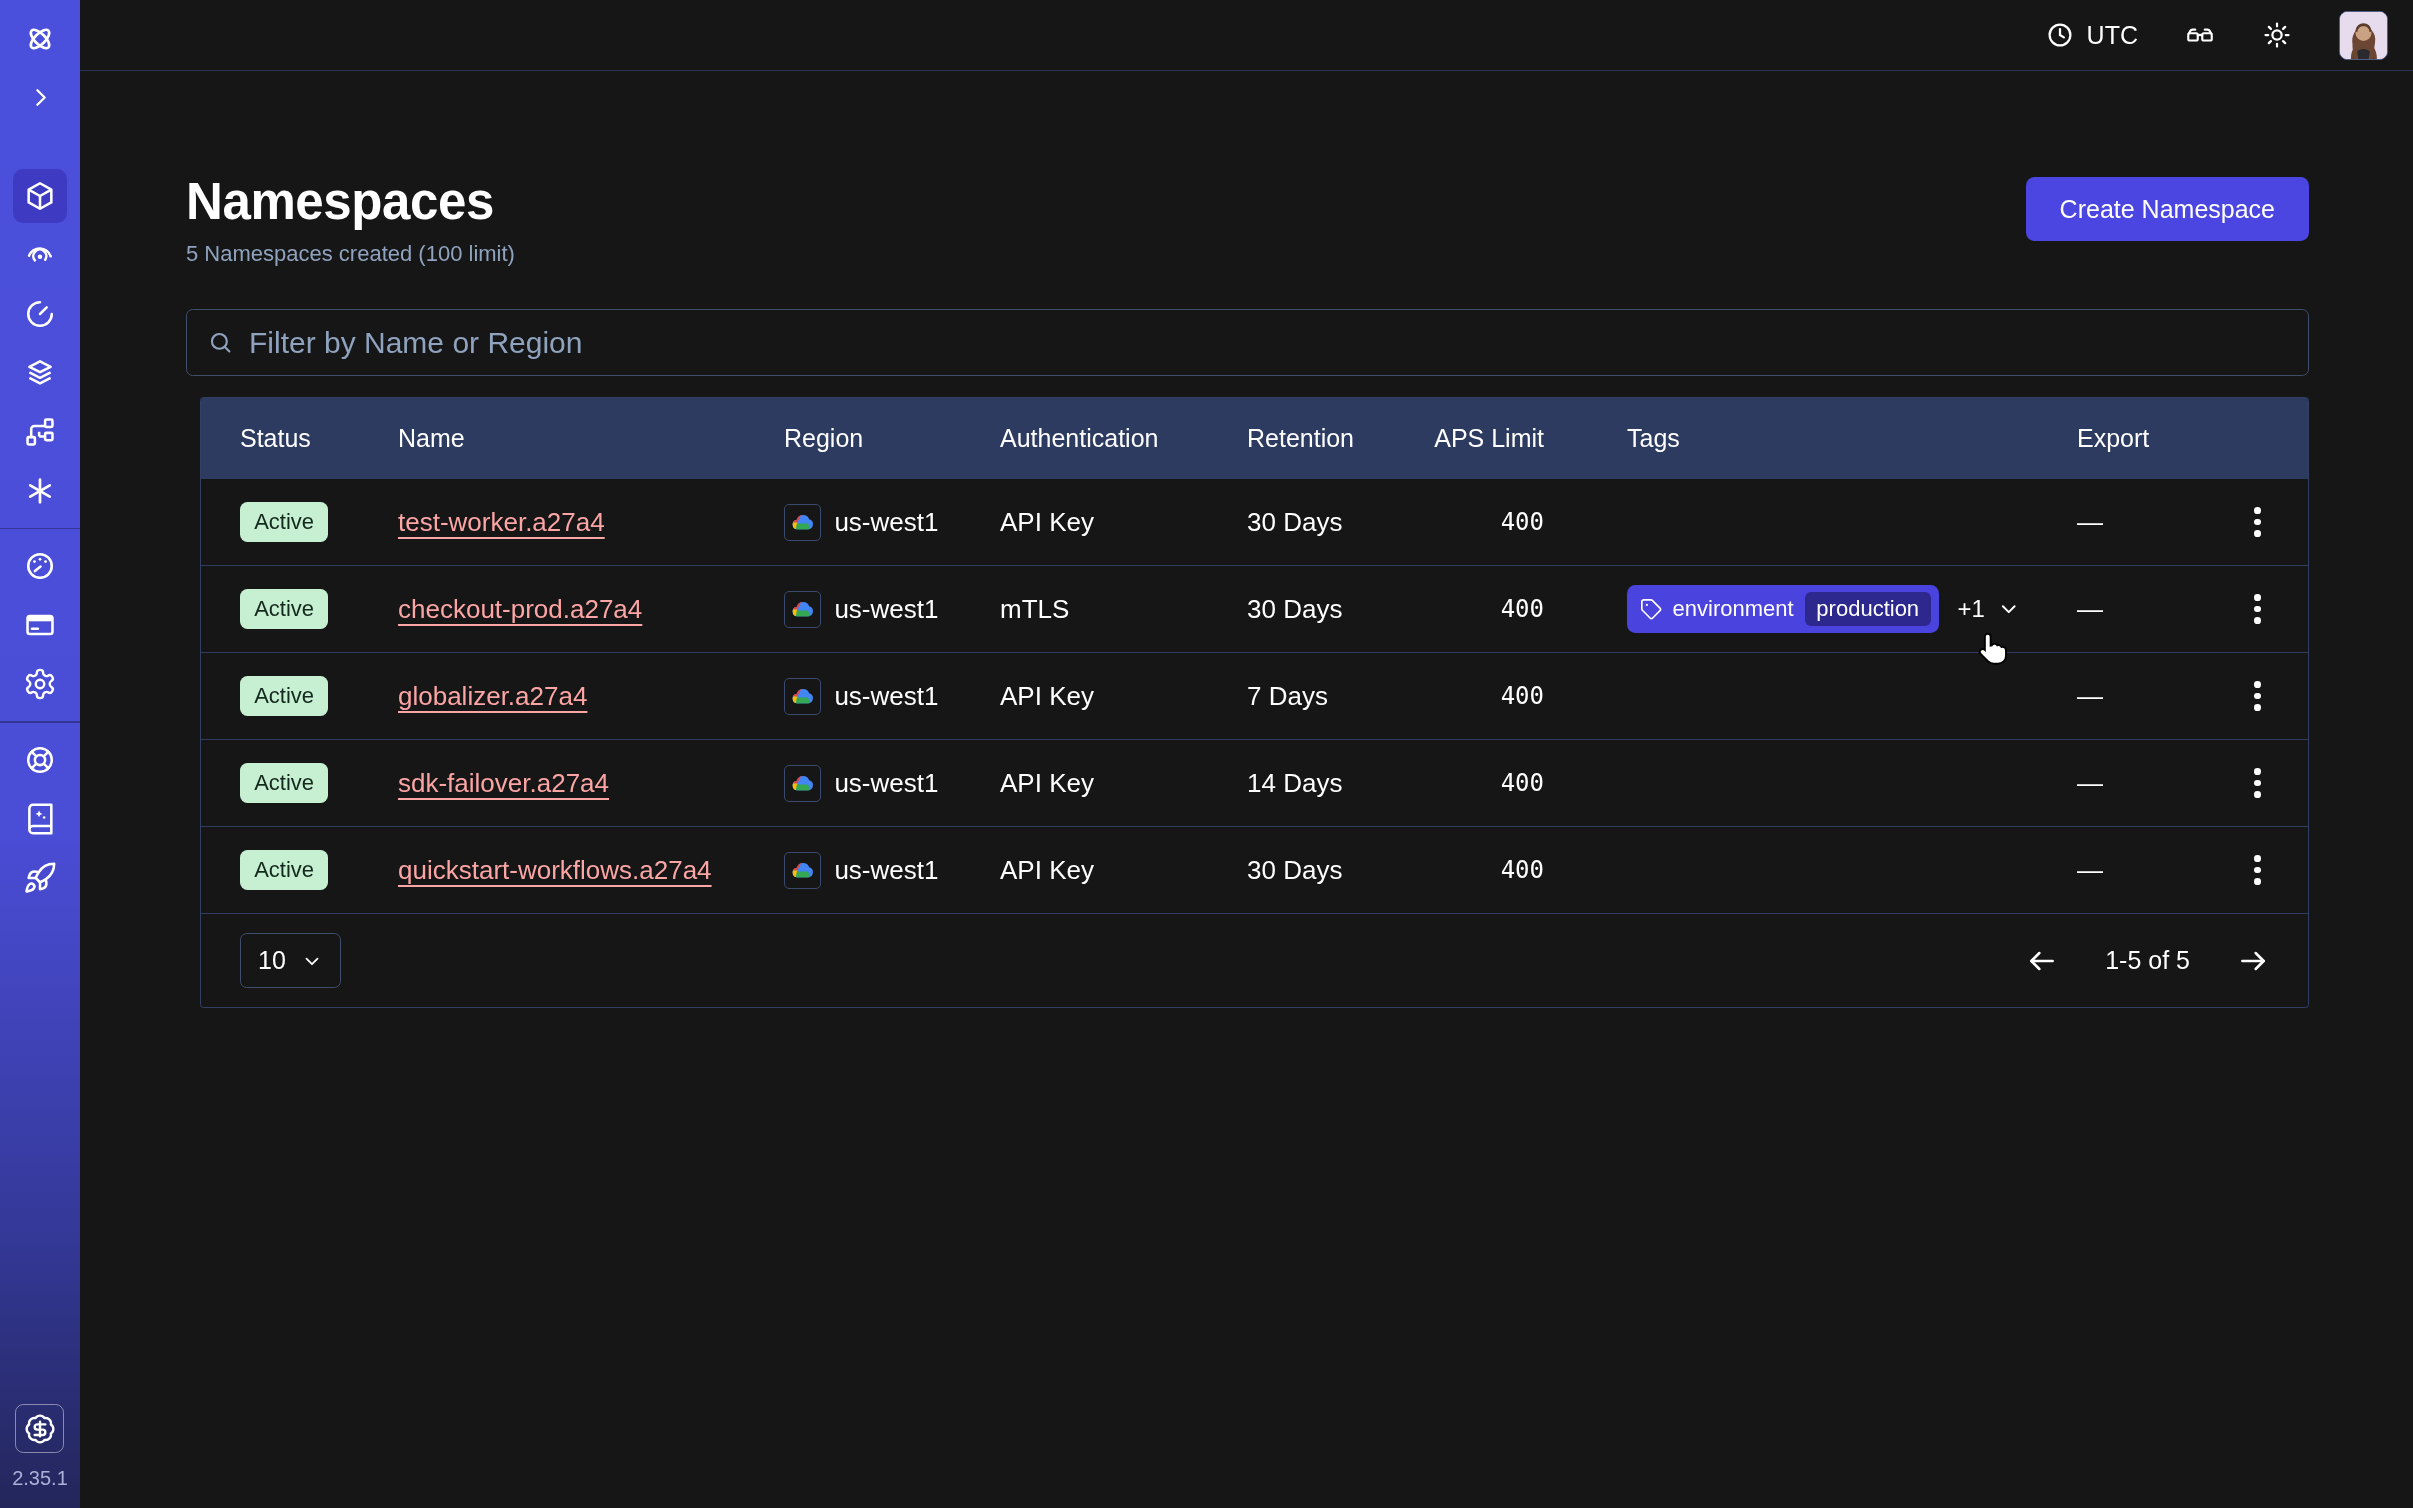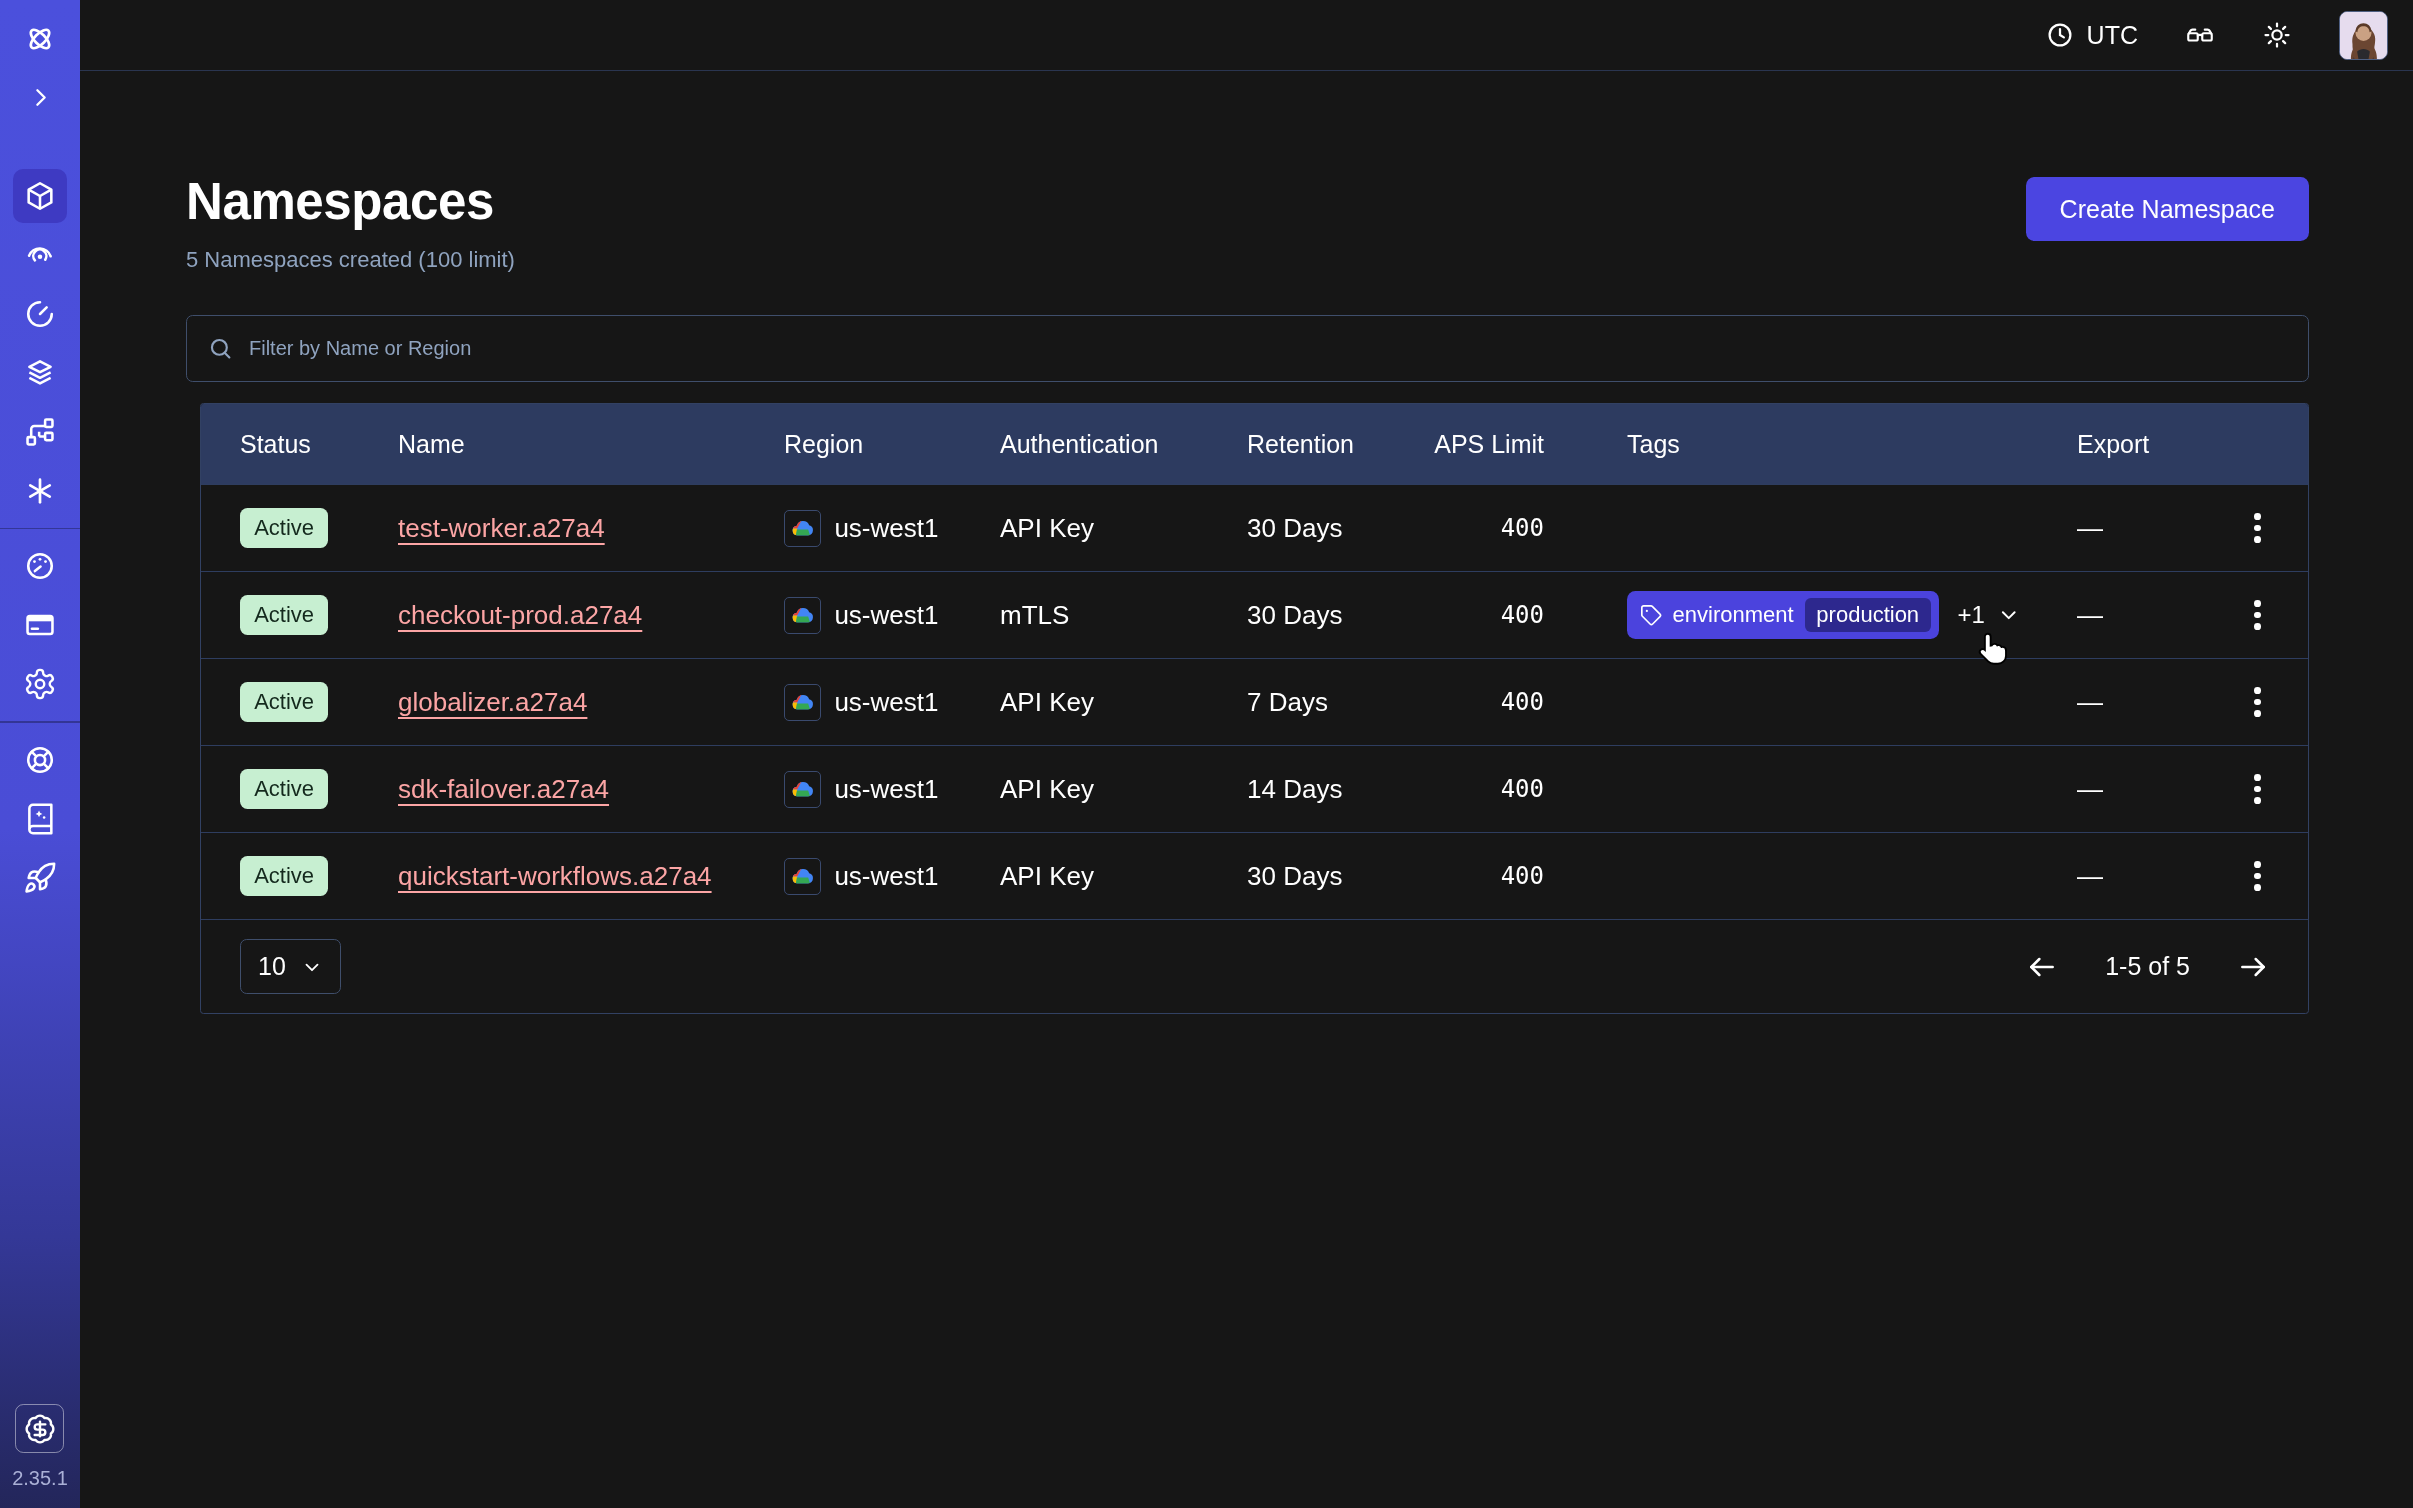--- a/index.html
+++ b/index.html
@@ -36,26 +36,26 @@
   }
   .tz { display:flex; align-items:flex-end; gap:11.7px; font-size:25px; cursor:pointer; }
   .topbar svg.t-ic { width:30px; height:30px; }
   .avatar { width:49px; height:49px; border-radius:8.4px; border:1.7px solid #4e5f82; overflow:hidden; cursor:pointer; background:#e6dcee; }
   .avatar svg { width:100%; height:100%; }
 
   
   .main { position:absolute; left:80px; top:71px; right:0; bottom:0; padding:0 104px 0 106px; }
   .page-head { display:flex; justify-content:space-between; align-items:flex-start; margin-top:101px; }
   .title { font-size:51px; font-weight:600; letter-spacing:-0.4px; }
-  .subtitle { margin-top:16px; font-size:22px; color:#8fa3bf; }
+  .subtitle { margin-top:10px; font-size:22px; color:#8fa3bf; }
   .create-btn { background:#4b45e1; color:#fff; font-size:25px; height:64px; padding:0 34px; border:none; border-radius:8.4px; display:flex; align-items:center; margin-top:5px; cursor:pointer; font-family:inherit; }
 
   .search-box { margin-top:42px; height:67px; border:1.7px solid #3f4e6b; border-radius:6.7px; display:flex; align-items:center; padding:0 20px; gap:15px; color:#8fa3bf; }
   .search-box svg { width:27px; height:27px; flex:0 0 auto; }
-  .search-box input { flex:1; background:transparent; border:none; outline:none; color:#fef9c3; font-size:20px; font-family:inherit; }
+  .search-box input { flex:1; background:transparent; border:none; outline:none; color:#fef9c3; font-size:30px; font-family:inherit; }
   .search-box input::placeholder { color:#8fa3bf; opacity:1; }
 
   
   .table { margin-top:21px; border:1.7px solid #324163; border-radius:3.4px; overflow:hidden;margin-left:14px; }
   .trow { display:flex; align-items:center; padding:0 39px; }
   .thead { background:#2d3b60; height:80px; font-size:25px; font-weight:500; }
   .tbody-row { height:87px; font-size:26px; border-top:1.7px solid #2e3d5f;justify-content:flex-end; }
   .tbody-row:first-of-type { border-top:none; }
   .pagerow { height:94px; border-top:1.7px solid #2e3d5f; display:flex; align-items:center; justify-content:space-between; padding:0 39px; }
 

